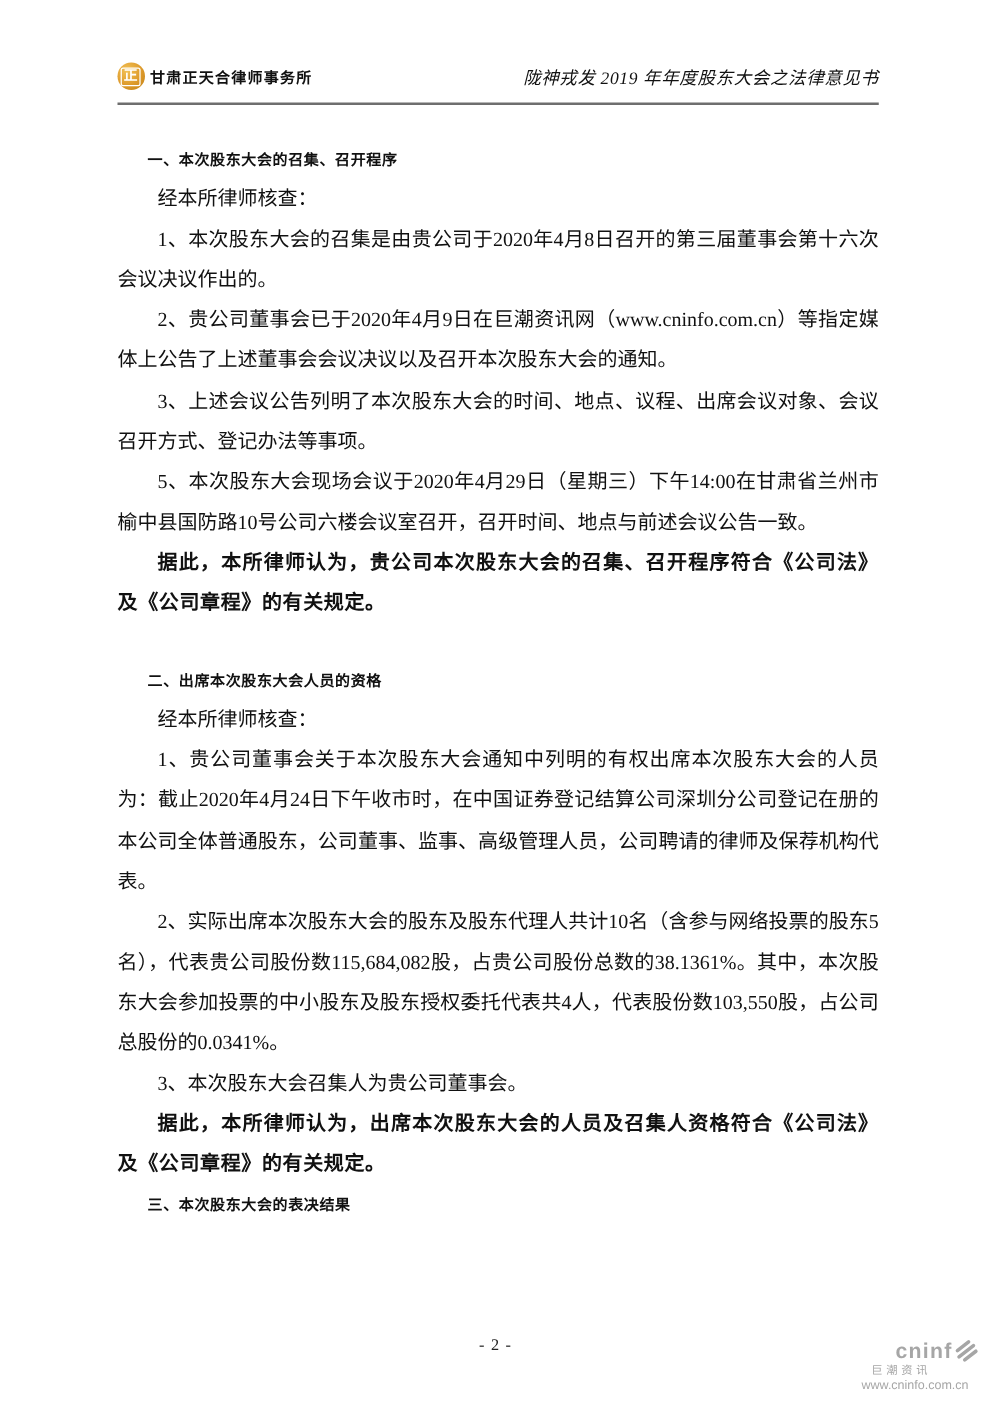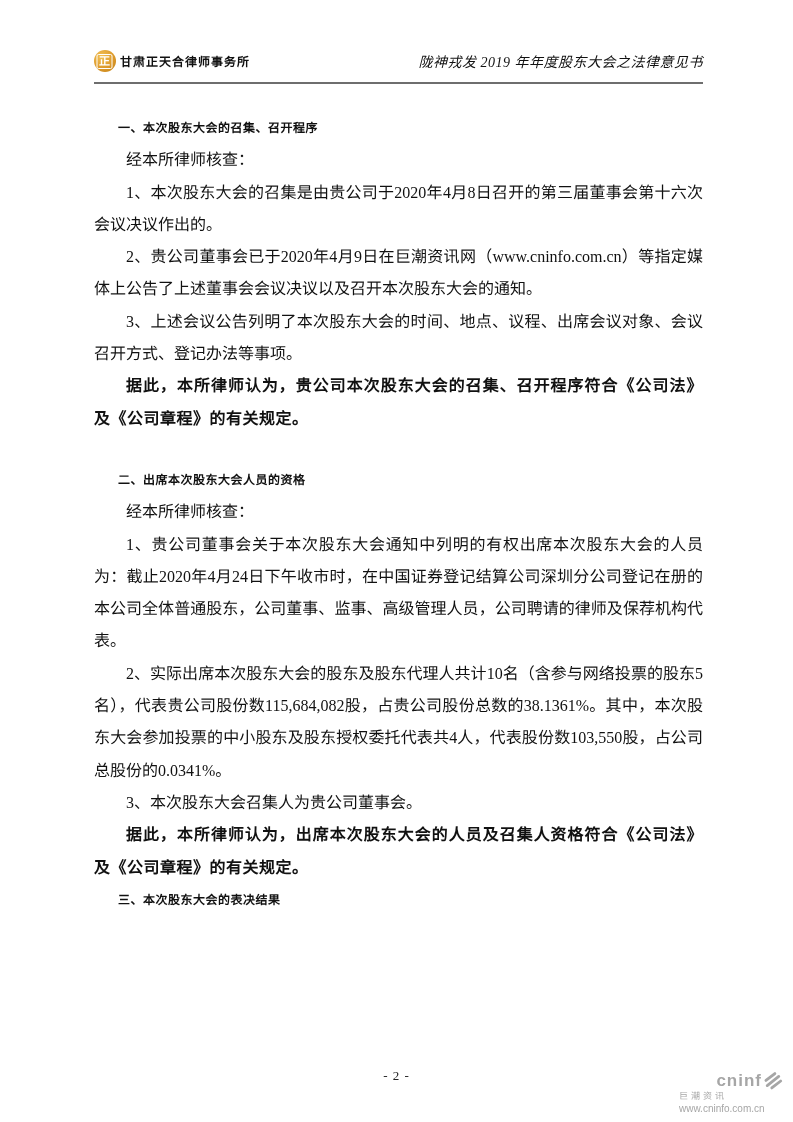--- a/index.html
+++ b/index.html
@@ -74,21 +74,21 @@
   .footer-page-number{
     position:absolute;left:0;right:0;bottom:38px;
     text-align:center;
     font-size:13px;letter-spacing:1px;
     color:#222;
   }
   .watermark{
     position:absolute;right:4px;bottom:8px;
     width:110px;
     color:var(--watermark_gray);
-    text-align:left;
+    text-align:center;
     font-family:"Liberation Sans","DejaVu Sans",sans-serif;
     line-height:1.15;
   }
   .wm-row{display:flex;justify-content:flex-end;align-items:center;gap:1px;padding-right:6px;}
   .wm-brand{
     font-size:17px;font-weight:700;letter-spacing:1px;
   }
   .wm-icon{flex:0 0 auto;}
   .wm-cn{font-size:9px;letter-spacing:3px;padding-right:26px;}
   .wm-url{font-size:10px;padding-right:4px;margin-top:1px;}
@@ -108,20 +108,21 @@
     <div class="doc-title">陇神戎发 2019 年年度股东大会之法律意见书</div>
   </div>
 
   <div class="body">
 
     <div class="section-heading first-heading">一、本次股东大会的召集、召开程序</div>
     <p class="para">经本所律师核查：</p>
     <p class="para">1、本次股东大会的召集是由贵公司于2020年4月8日召开的第三届董事会第十六次会议决议作出的。</p>
     <p class="para">2、贵公司董事会已于2020年4月9日在巨潮资讯网（www.cninfo.com.cn）等指定媒体上公告了上述董事会会议决议以及召开本次股东大会的通知。</p>
     <p class="para">3、上述会议公告列明了本次股东大会的时间、地点、议程、出席会议对象、会议召开方式、登记办法等事项。</p>
+    <p class="para">5、本次股东大会现场会议于2020年4月29日（星期三）下午14:00在甘肃省兰州市榆中县国防路10号公司六楼会议室召开，召开时间、地点与前述会议公告一致。</p>
     <p class="para bold">据此，本所律师认为，贵公司本次股东大会的召集、召开程序符合《公司法》及《公司章程》的有关规定。</p>
 
     <div class="section-gap"></div>
 
     <div class="section-heading">二、出席本次股东大会人员的资格</div>
     <p class="para">经本所律师核查：</p>
     <p class="para">1、贵公司董事会关于本次股东大会通知中列明的有权出席本次股东大会的人员为：截止2020年4月24日下午收市时，在中国证券登记结算公司深圳分公司登记在册的本公司全体普通股东，公司董事、监事、高级管理人员，公司聘请的律师及保荐机构代表。</p>
     <p class="para">2、实际出席本次股东大会的股东及股东代理人共计10名（含参与网络投票的股东5名），代表贵公司股份数115,684,082股，占贵公司股份总数的38.1361%。其中，本次股东大会参加投票的中小股东及股东授权委托代表共4人，代表股份数103,550股，占公司总股份的0.0341%。</p>
     <p class="para">3、本次股东大会召集人为贵公司董事会。</p>
     <p class="para bold">据此，本所律师认为，出席本次股东大会的人员及召集人资格符合《公司法》及《公司章程》的有关规定。</p>

